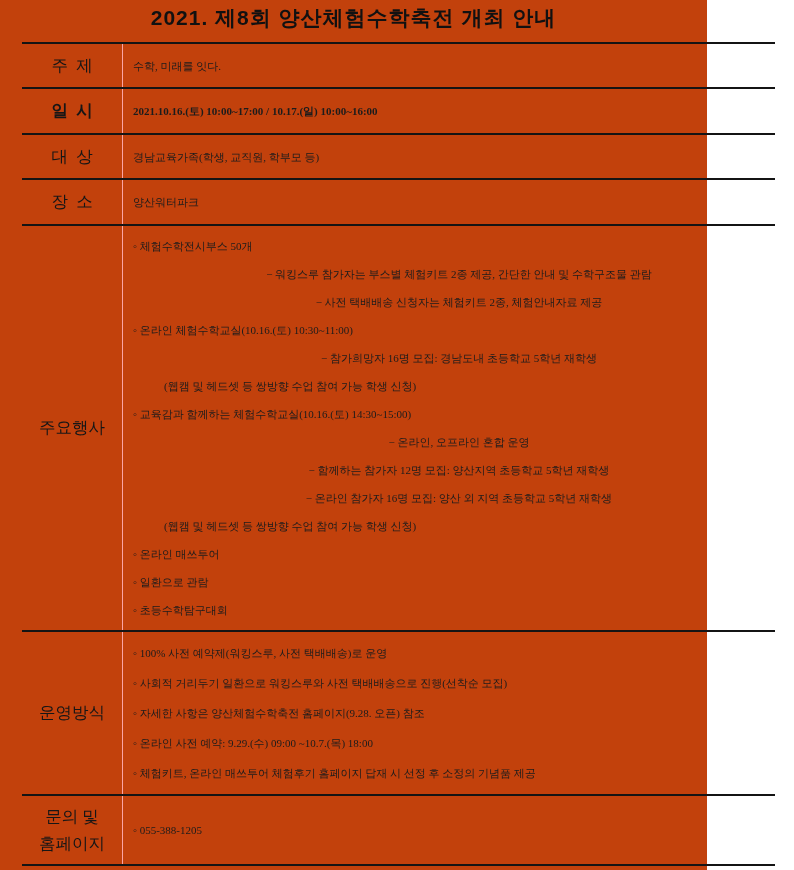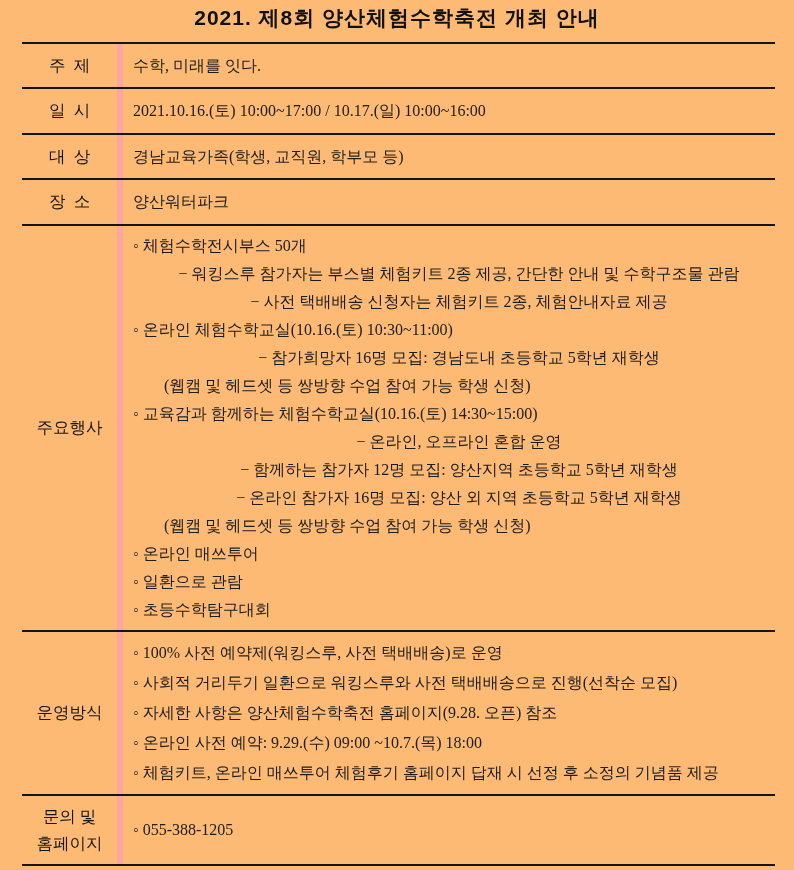--- a/index.html
+++ b/index.html
@@ -2,59 +2,59 @@
 <html><head>
 <meta charset="utf-8">
 <style>
   html,body{margin:0;padding:0;background:#ffffff;}
   body{
     width:794px;height:870px;overflow:hidden;
     font-family:"Liberation Serif","DejaVu Serif",serif;
     color:#1c1c1c;
     -webkit-font-smoothing:antialiased;
   }
-  .page{position:relative;width:794px;height:870px;background:#fdba74;}
+  .page{position:relative;width:707px;height:870px;background:#c2410c;}
   .doc-title{
     margin:0;padding-top:4px;height:36px;
     text-align:center;
     font-family:"Liberation Sans","DejaVu Sans",sans-serif;
     font-weight:bold;font-size:21px;letter-spacing:1px;color:#111;
   }
   .info-table{
     position:absolute;left:22px;top:42px;width:753px;
     border-bottom:2px solid #141414;
   }
   .row{
     display:flex;align-items:stretch;
     border-top:2px solid #141414;
   }
   .label-cell{
     width:101px;flex:0 0 101px;
-    border-right:6px solid #fca5a5;
+    border-right:1px solid #fca5a5;
     display:flex;align-items:center;justify-content:center;
     text-align:center;
     font-size:16.5px;color:#161616;
     white-space:pre-line;
     line-height:1.65;
     box-sizing:border-box;
   }
   .label-cell.sp2{letter-spacing:0.5em;text-indent:0.5em;}
   .content-cell{
     flex:1 1 auto;
     display:flex;flex-direction:column;justify-content:center;
     padding:6px 8px 6px 10px;
     box-sizing:border-box;
-    font-size:16px;color:#1c1c1c;
+    font-size:11px;color:#1c1c1c;
   }
   .line{line-height:28px;white-space:nowrap;}
   .line.i1{padding-left:18px;text-align:center;}
   .line.i2{padding-left:31px;}
   
   .row:nth-child(1){min-height:43px;}
-  .row:nth-child(2){min-height:44px;}
+  .row:nth-child(2){min-height:44px;font-weight:bold;}
   .row:nth-child(3){min-height:43px;}
   .row:nth-child(4){min-height:44px;}
   .row:nth-child(5){min-height:391px;}
   .row:nth-child(6){min-height:152px;}
   .row:nth-child(6) .line{line-height:30px;}
   .row:nth-child(7){min-height:68px;}
   .row:nth-child(7) .line{line-height:32px;}
   .row:nth-child(8){min-height:37px;}
 </style>
 </head>

